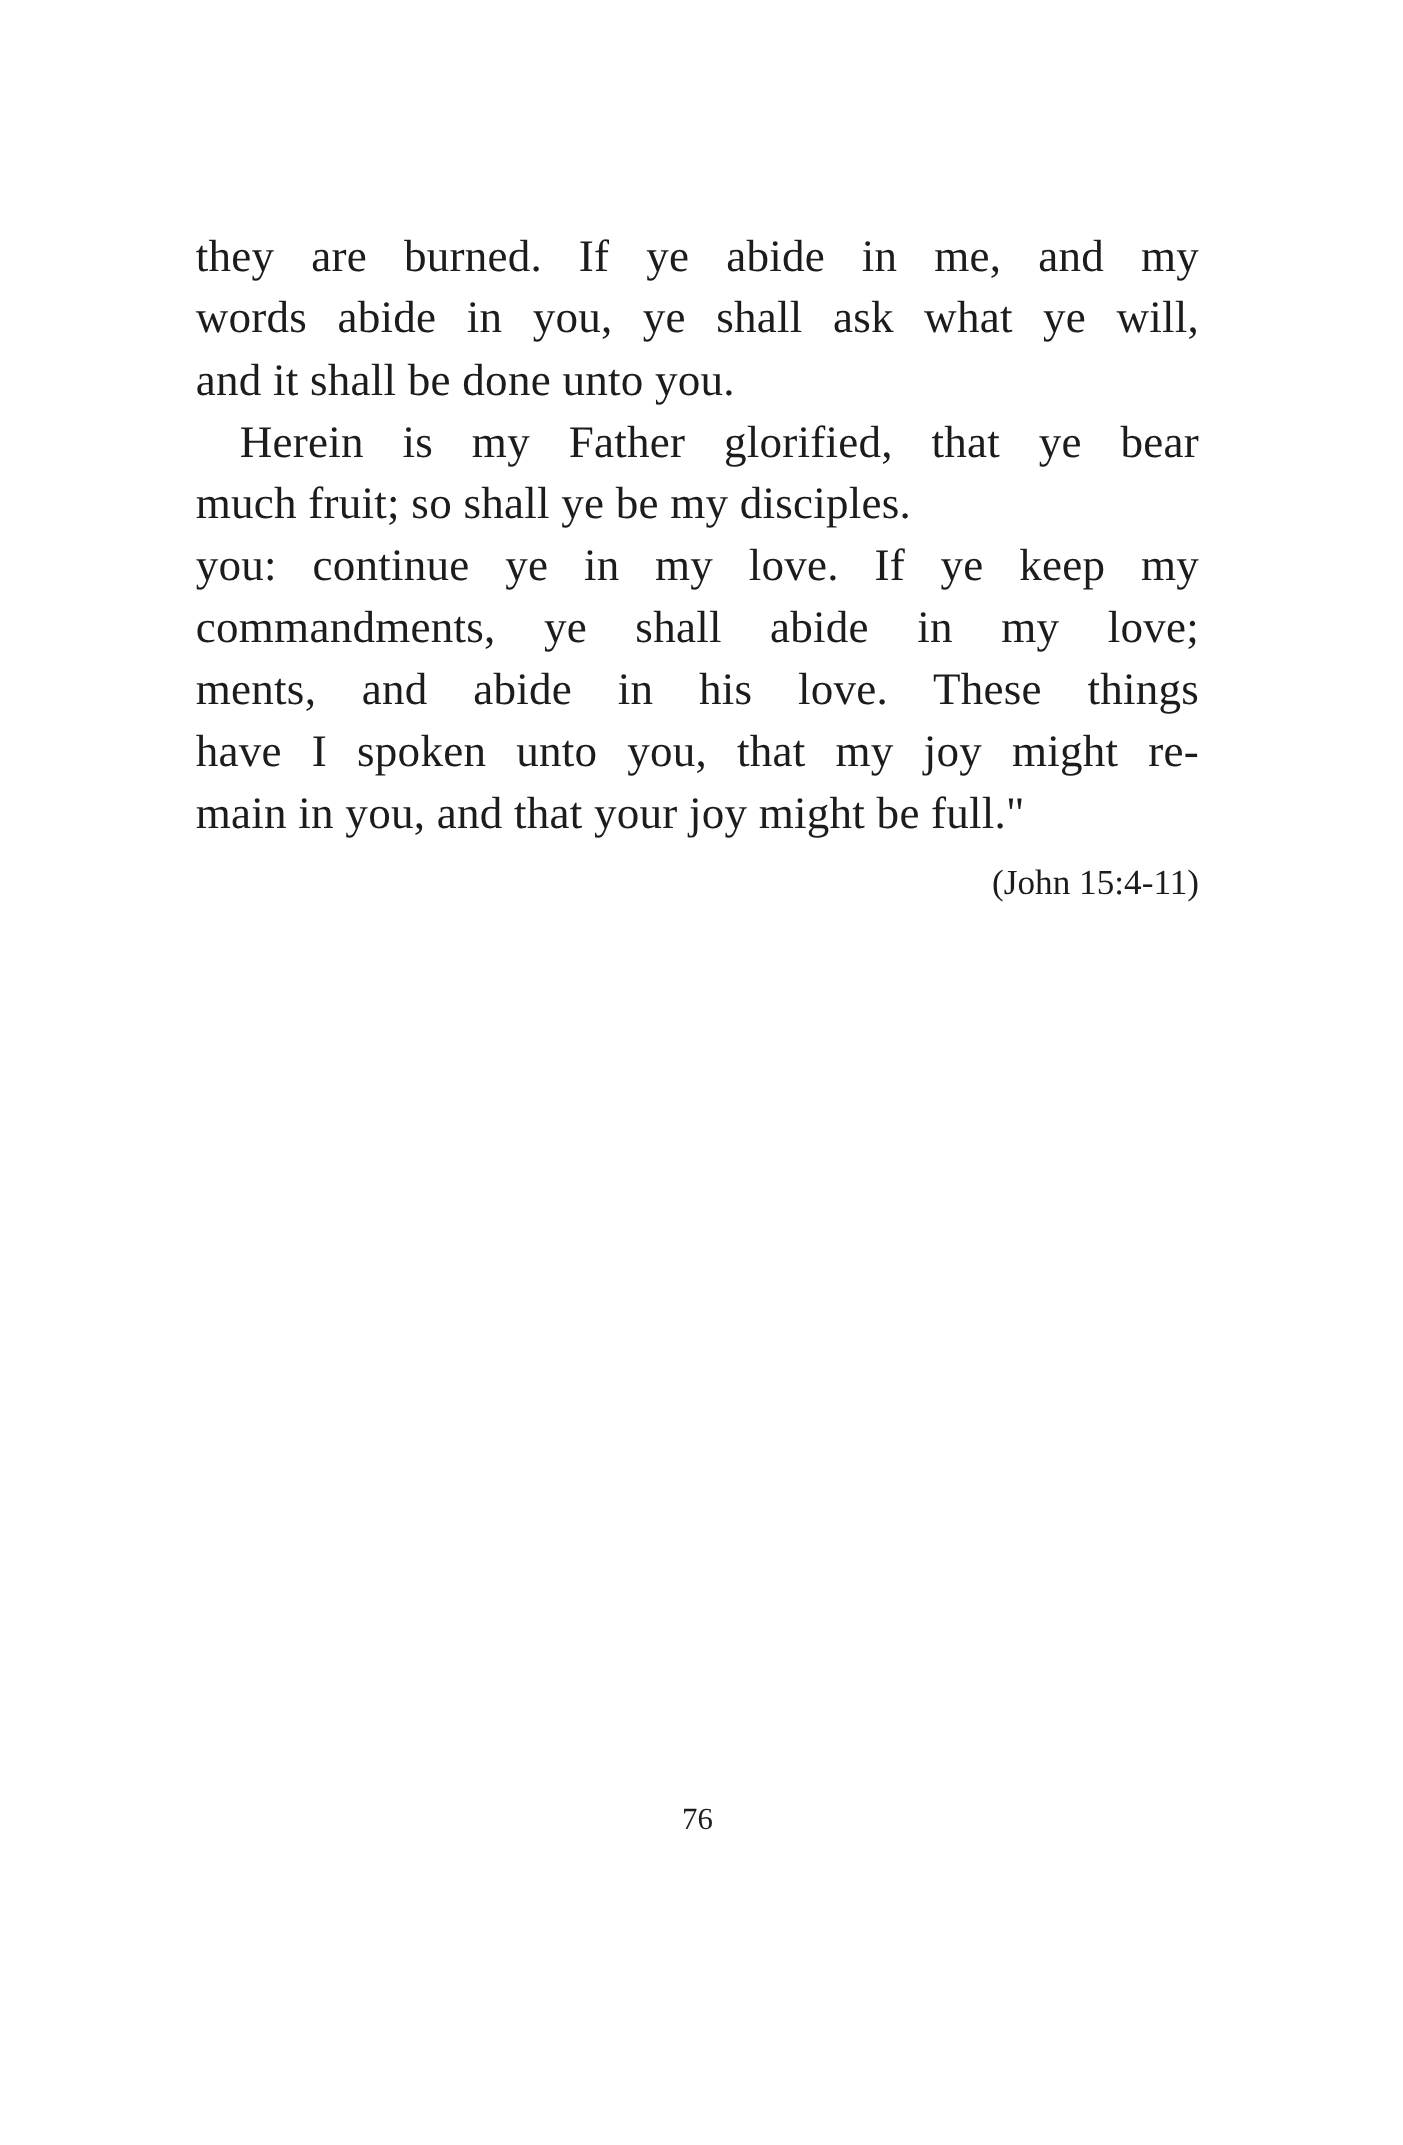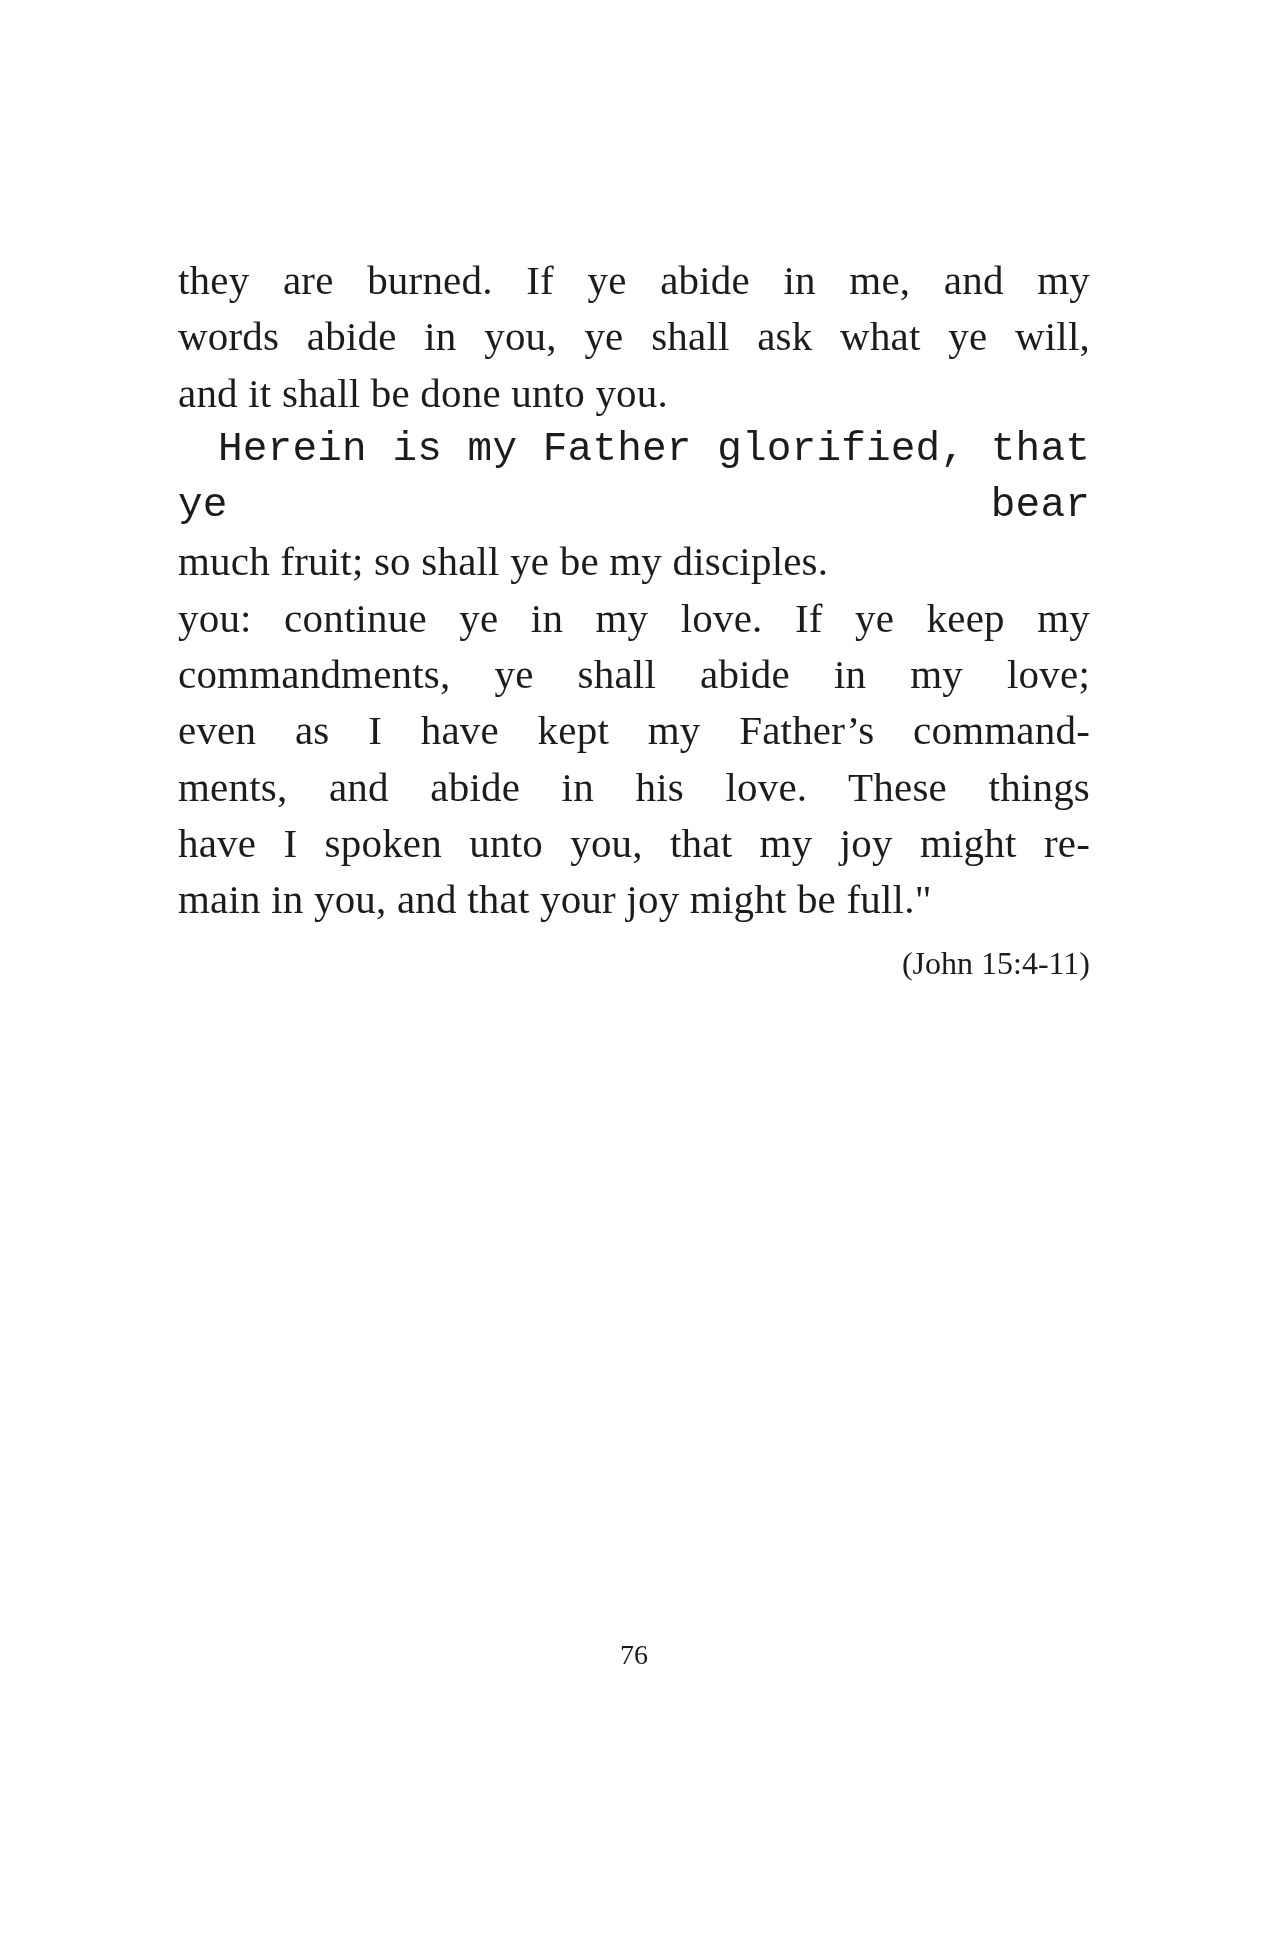--- a/index.html
+++ b/index.html
@@ -14,32 +14,30 @@
     background: #ffffff;
     overflow: hidden;
     font-family: "Liberation Serif", "DejaVu Serif", serif;
     color: #1c1c1c;
   }
   .textblock {
     position: absolute;
     left: 178px;
     top: 204px;
     width: 912px;
-    margin-top: 48px;
   }
   .line {
     font-size: 41px;
     line-height: 56.3px;
     text-align: justify;
     text-align-last: justify;
     letter-spacing: 0.2px;
   }
   .line.indent {
     text-indent: 40px;
-    font-family: Liberation Mono, monospace;
   }
   .line.para-end {
     text-align: center;
     text-align-last: left;
   }
   .citation {
     margin-top: 6px;
     font-size: 32px;
     line-height: 58px;
     text-align: right;
@@ -60,21 +58,20 @@
 <div class="page">
 
   <div class="textblock">
     <div class="line">they are burned. If ye abide in me, and my</div>
     <div class="line">words abide in you, ye shall ask what ye will,</div>
     <div class="line para-end">and it shall be done unto you.</div>
     <div class="line indent">Herein is my Father glorified, that ye bear</div>
     <div class="line para-end">much fruit; so shall ye be my disciples.</div>
     <div class="line">you: continue ye in my love. If ye keep my</div>
     <div class="line">commandments, ye shall abide in my love;</div>
-    <div class="line">even as I have kept my Father’s command-</div>
     <div class="line">ments, and abide in his love. These things</div>
     <div class="line">have I spoken unto you, that my joy might re-</div>
     <div class="line para-end">main in you, and that your joy might be full."</div>
     <div class="citation">(John 15:4-11)</div>
   </div>
 
   <div class="pageno">76</div>
 
 </div>
 

